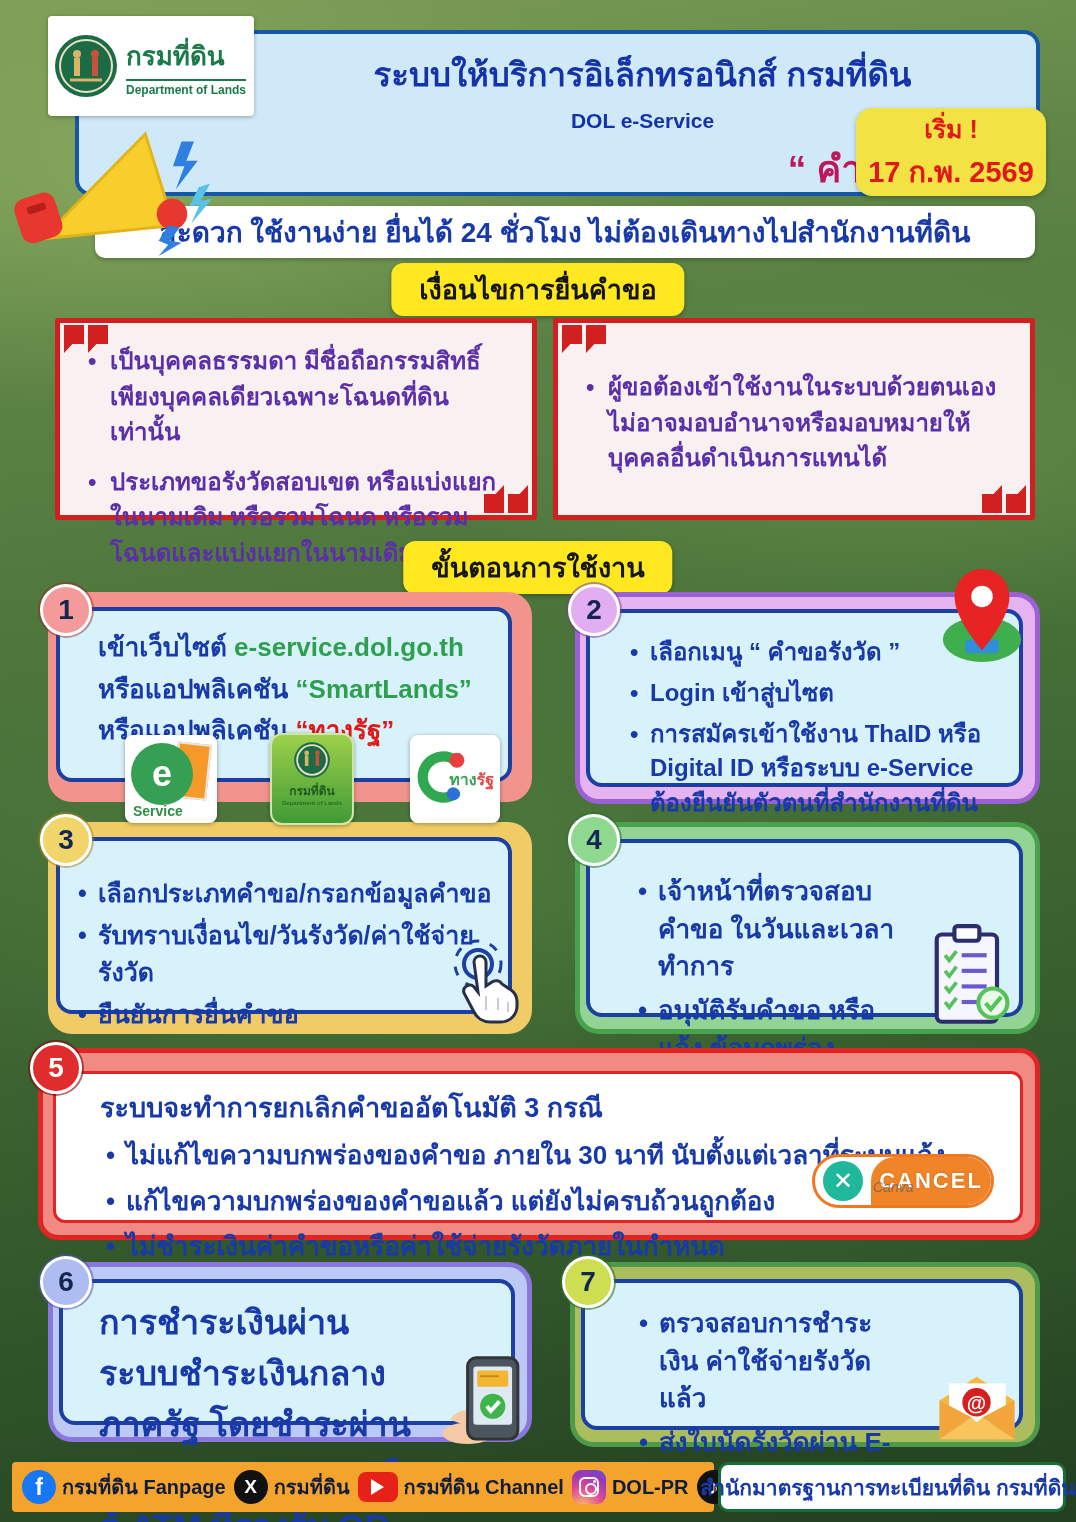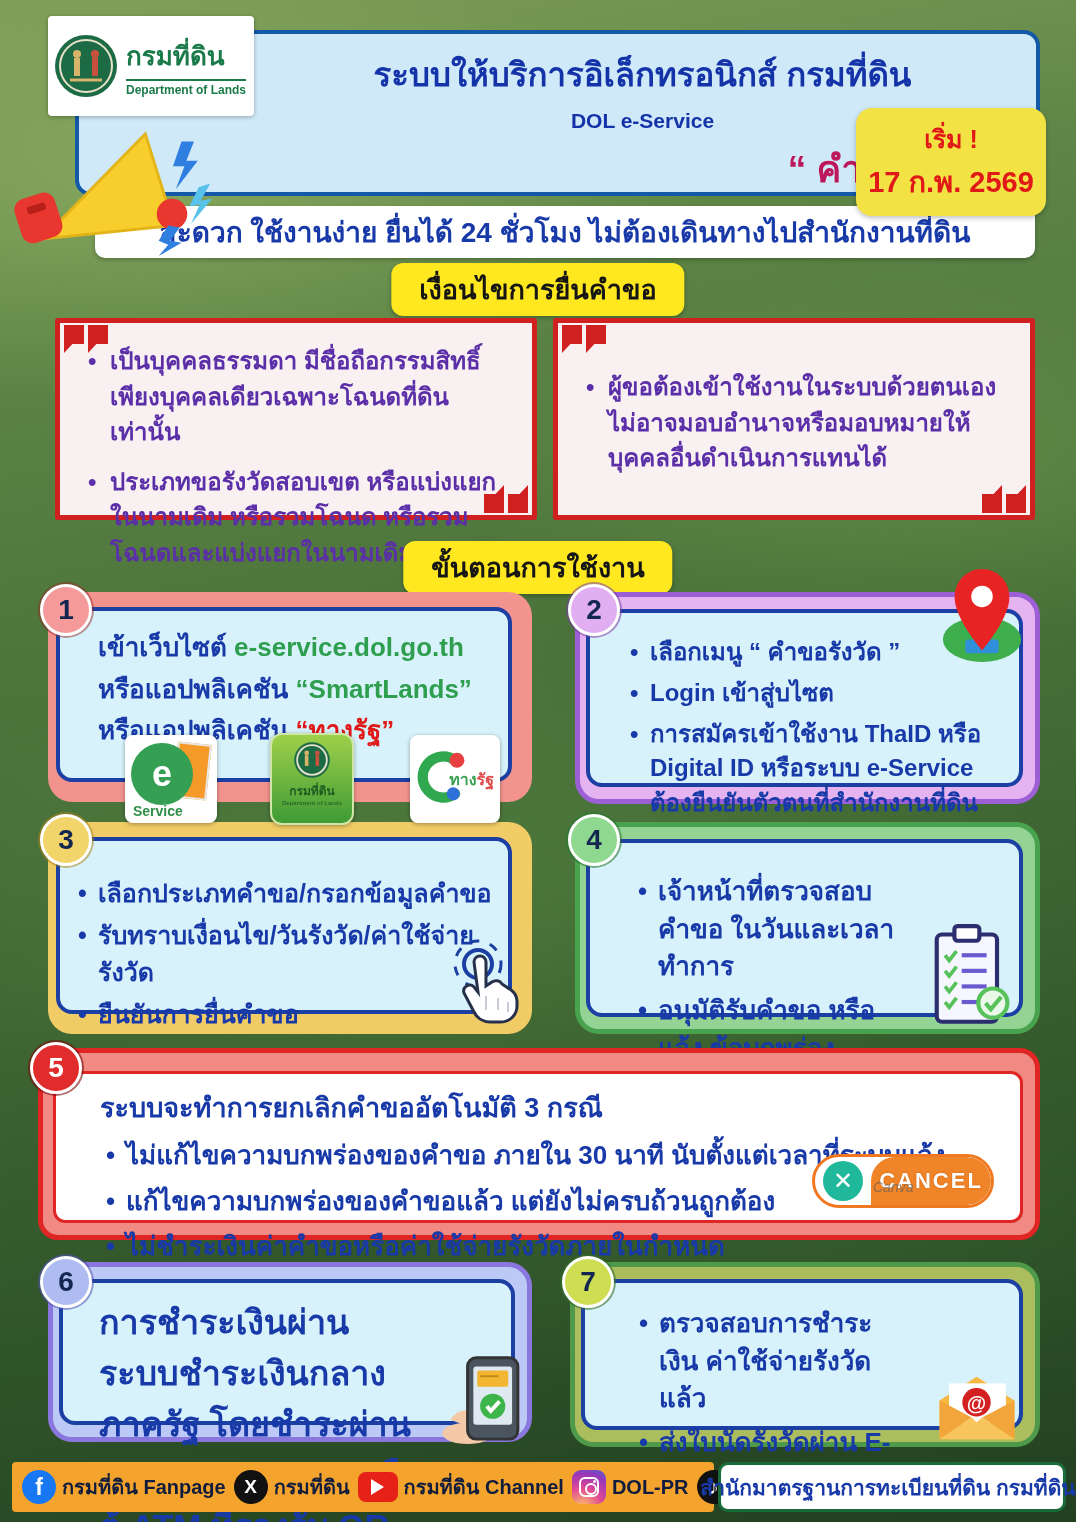--- a/index.html
+++ b/index.html
@@ -23,21 +23,21 @@
   .h-line2 { font-size:21px; font-weight:700; color:#1433a8; margin-top:8px; }
   .h-line3 { font-size:37px; font-weight:700; color:#be185d; margin-top:6px;text-align:right; }
 
   .logo-box { left:48px; top:16px; width:206px; height:100px; background:#fff; border-radius:4px;
     z-index:5; display:flex; align-items:center; padding:6px; box-shadow:0 1px 4px rgba(0,0,0,.3); }
   .logo-texts { margin-left:8px; }
   .logo-th { color:#1a7a4a; font-size:26px; font-weight:700; }
   .logo-rule { height:2px; background:#1a7a4a; margin:3px 0 2px 0; }
   .logo-en { color:#1a7a4a; font-size:12px; font-weight:700; }
 
-  .badge { left:856px; top:108px; width:190px; height:108px; background:#f2e243; border-radius:16px;
+  .badge { left:856px; top:108px; width:190px; height:88px; background:#f2e243; border-radius:16px;
     z-index:6; display:flex; flex-direction:column; align-items:center; justify-content:center;
     box-shadow:0 2px 5px rgba(0,0,0,.25); }
   .badge-l1 { font-size:25px; font-weight:700; color:#e01818; }
   .badge-l2 { font-size:29px; font-weight:700; color:#e01818; }
 
   .megaphone { left:4px; top:112px; width:210px; height:145px; z-index:4; }
 
   
   .banner { left:95px; top:206px; width:940px; height:52px; background:#fff; border-radius:10px;
     display:flex; align-items:center; justify-content:center; z-index:2;

